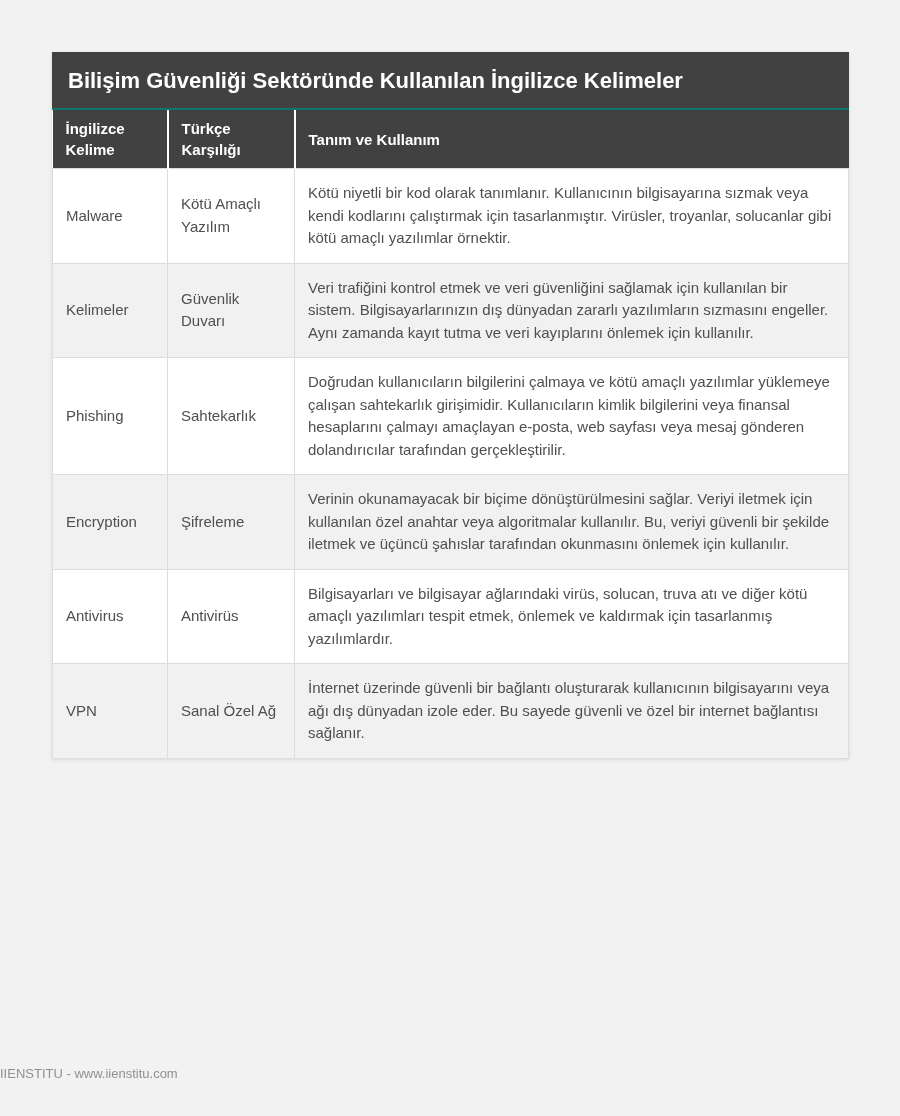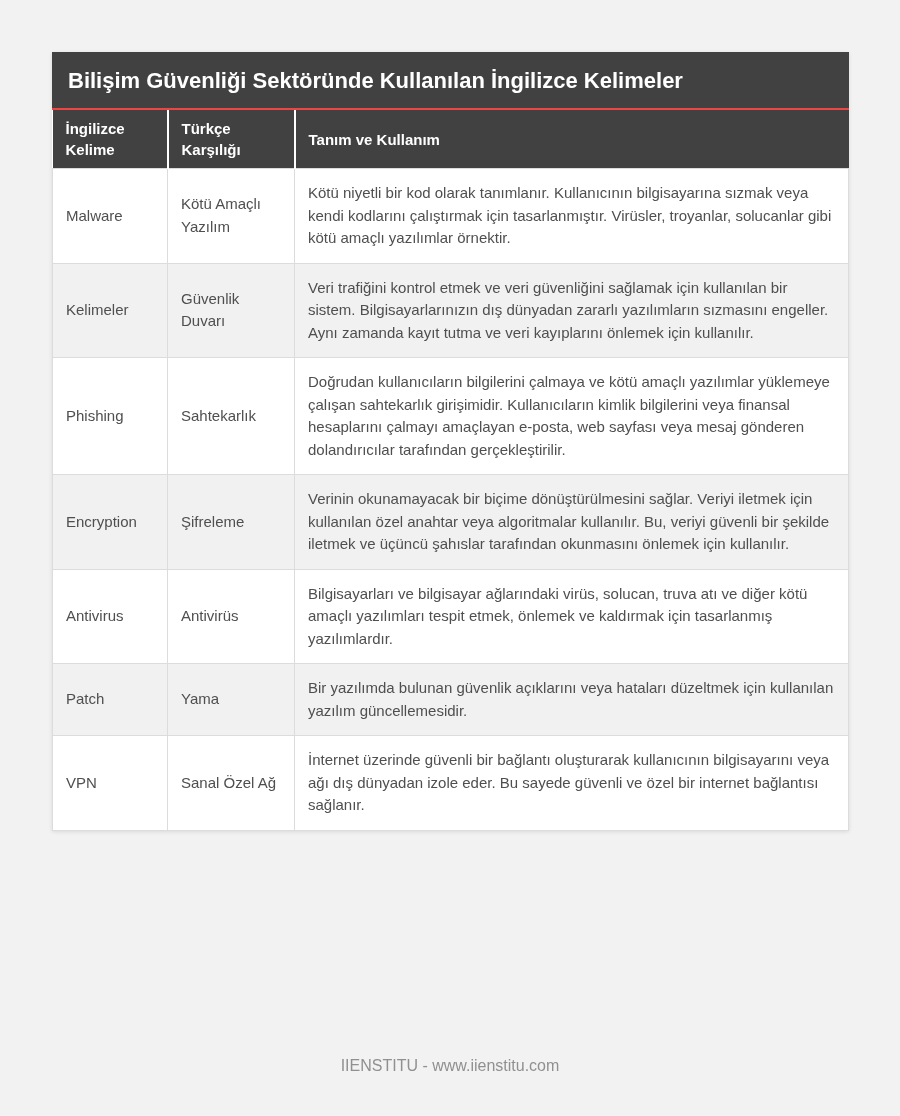--- a/index.html
+++ b/index.html
@@ -25,21 +25,21 @@
     box-shadow: 0 1px 4px rgba(0,0,0,0.10);
   }
   .title-bar {
     background: #414141;
     color: #ffffff;
     font-size: 22px;
     font-weight: bold;
     height: 58px;
     line-height: 58px;
     padding: 0 16px;
-    border-bottom: 2px solid #ef4444;
+    border-bottom: 2px solid #0f766e;
     white-space: nowrap;
     overflow: hidden;
   }
   table.terms {
     width: 100%;
     border-collapse: collapse;
     table-layout: fixed;
   }
   table.terms col.c1 { width: 115px; }
   table.terms col.c2 { width: 127px; }
@@ -65,23 +65,22 @@
     padding: 13px 13px;
     border: 1px solid #dcdcdc;
     background: #ffffff;
     word-wrap: break-word;
   }
   table.terms td.col-english { padding-right: 22px; }
   table.terms tbody tr:nth-child(even) td {
     background: #f1f1f1;
   }
   .footer {
-    margin-top: 22px;
-    text-align: center;
-    font-size: 16px;
+    margin-top: 31px;
+    font-size: 13px;
     color: #909090;
   }
 </style>
 </head>
 <body>
 
 <div class="page">
   <div class="card">
     <div class="title-bar">Bilişim Güvenliği Sektöründe Kullanılan İngilizce Kelimeler</div>
     <table class="terms">
@@ -117,25 +116,20 @@
             <td class="col-english">Encryption</td>
             <td class="col-turkish">Şifreleme</td>
             <td class="col-definition">Verinin okunamayacak bir biçime dönüştürülmesini sağlar. Veriyi iletmek için kullanılan özel anahtar veya algoritmalar kullanılır. Bu, veriyi güvenli bir şekilde iletmek ve üçüncü şahıslar tarafından okunmasını önlemek için kullanılır.</td>
           </tr>
           <tr>
             <td class="col-english">Antivirus</td>
             <td class="col-turkish">Antivirüs</td>
             <td class="col-definition">Bilgisayarları ve bilgisayar ağlarındaki virüs, solucan, truva atı ve diğer kötü amaçlı yazılımları tespit etmek, önlemek ve kaldırmak için tasarlanmış yazılımlardır.</td>
           </tr>
           <tr>
-            <td class="col-english">Patch</td>
-            <td class="col-turkish">Yama</td>
-            <td class="col-definition">Bir yazılımda bulunan güvenlik açıklarını veya hataları düzeltmek için kullanılan yazılım güncellemesidir.</td>
-          </tr>
-          <tr>
             <td class="col-english">VPN</td>
             <td class="col-turkish">Sanal Özel Ağ</td>
             <td class="col-definition">İnternet üzerinde güvenli bir bağlantı oluşturarak kullanıcının bilgisayarını veya ağı dış dünyadan izole eder. Bu sayede güvenli ve özel bir internet bağlantısı sağlanır.</td>
           </tr>
         </tbody>
     </table>
   </div>
   <div style="position:absolute; left:0; top:1035px; width:900px;">
     <div class="footer">IIENSTITU - www.iienstitu.com</div>
   </div>

